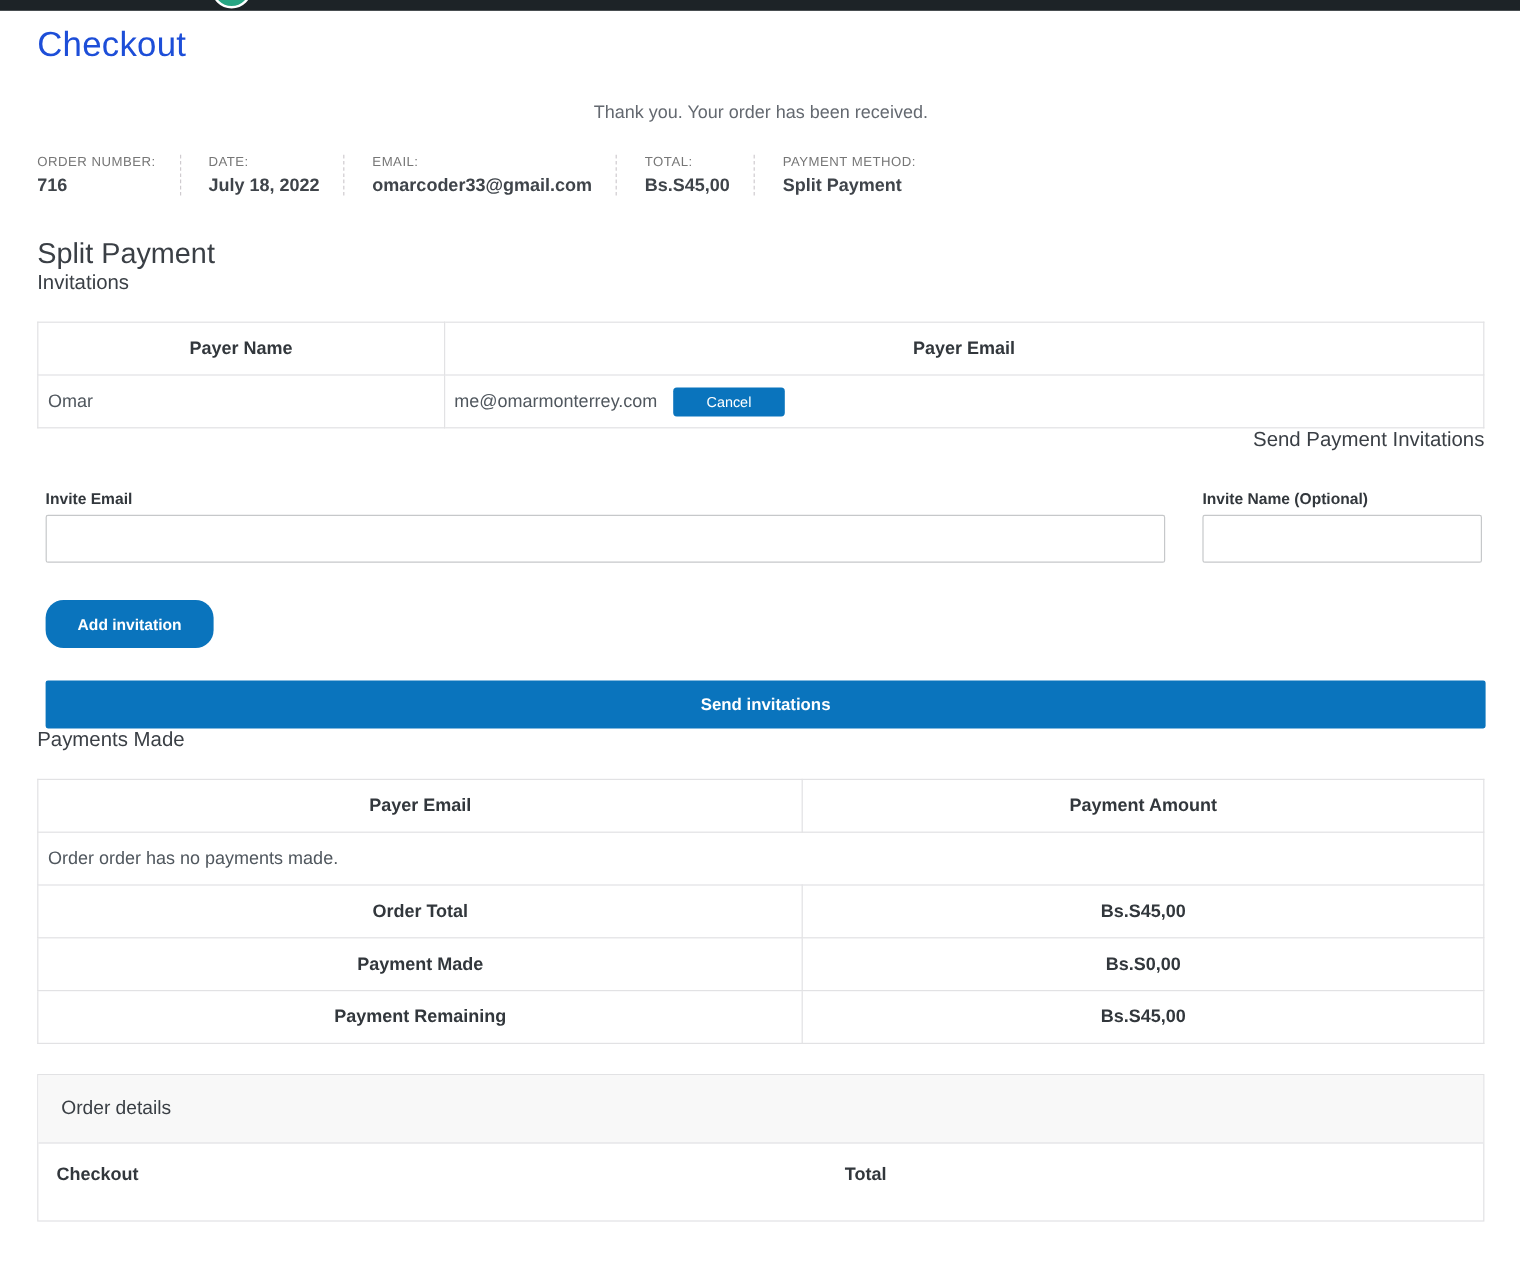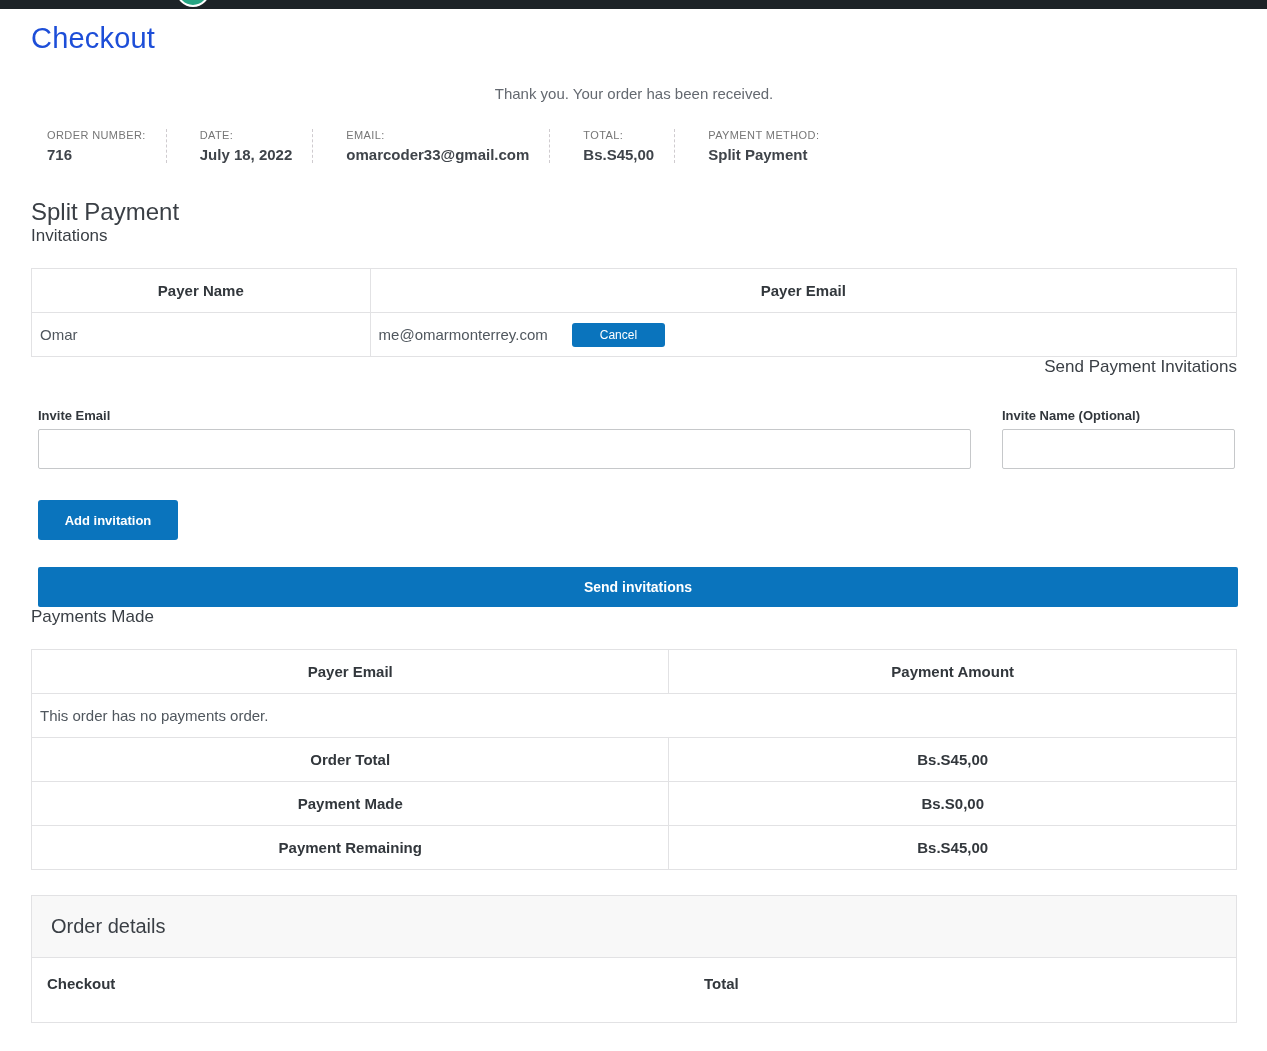--- a/index.html
+++ b/index.html
@@ -15,74 +15,74 @@
   .logo-circle {
     position:absolute; left:176px; top:-27px;
     width:34px; height:34px; border-radius:50%;
     background:#27a583; border:2px solid #ffffff;
   }
   .page { position:relative; padding:0 30px 0 31px; z-index:1; }
 
   h1.page-title { margin:13px 0 0 0; font-size:29px; font-weight:400; color:#1d4ed8; letter-spacing:.2px; }
   .thankyou { margin-top:30px; font-size:15px; color:#646970;text-align:center; }
 
-  ul.order-overview { list-style:none; display:flex; margin:27px 0 0 16px; padding:0;gap:10px; }
+  ul.order-overview { list-style:none; display:flex; margin:27px 0 0 0; padding:0; }
   ul.order-overview li { padding-right:20px; margin-right:23px; border-right:1px dashed #cfcbcf; }
   ul.order-overview li:last-child { border-right:none; }
   .oo-label { font-size:11px; color:#767676; letter-spacing:.4px; text-transform:uppercase; }
   .oo-value { margin-top:5px; font-size:15px; font-weight:700; color:#3f444a; }
 
   h2.section-title { margin:35px 0 0 0; font-size:24px; font-weight:400; color:#3a3f45; }
   h3.sub-heading { margin:0; font-size:17px; font-weight:400; color:#3a3f45; }
   .mt-invitations { margin-top:24px; }
   .mt-send-head  { margin-top:29px;text-align:right; }
   .mt-payments   { margin-top:19px; }
 
   table.grid { width:100%; border-collapse:collapse; margin-top:22px; font-size:15px; }
   table.grid th, table.grid td { border:1px solid #e2e2e4; padding:0 8px; height:44px; }
   table.grid th { font-weight:700; color:#32373c; text-align:center; }
   td.cell-left { text-align:left; color:#50575e; }
   td.cell-bold { text-align:center; font-weight:700; color:#32373c; }
   .col-payer-name { width:28.1%; }
   .col-payer-email-h { width:52.9%; }
 
-  .email-cell-inner { display:flex; align-items:center; gap:24px; }
+  .email-cell-inner { display:flex; align-items:center; gap:13px; }
   .btn-cancel {
     background:#0a74bd; color:#ffffff; border:none; border-radius:3px;
     font-size:12px; padding:5px 28px; cursor:pointer;
     font-family:"Liberation Sans","DejaVu Sans",sans-serif;
   }
 
   .form-area { margin-left:7px; }
   .form-row { display:flex; gap:31px; margin-top:31px; }
   .field-email { width:933px; }
   .field-name  { width:233px; }
   .field label { display:block; font-size:13px; font-weight:700; color:#32373c; margin-bottom:6px; }
   .field input {
     width:100%; height:40px; border:1px solid #c6c8ca; border-radius:2px;
     padding:0 10px; font-size:14px; color:#3c434a; background:#fff;
     font-family:"Liberation Sans","DejaVu Sans",sans-serif;
   }
   .btn-add {
     margin-top:31px; width:140px; height:40px;
-    background:#0a74bd; color:#fff; border:none; border-radius:3px;
+    background:#0a74bd; color:#fff; border:none; border-radius:15px;
     font-size:13px; font-weight:700; cursor:pointer;
     font-family:"Liberation Sans","DejaVu Sans",sans-serif;
   }
   .btn-send {
     display:block; margin-top:27px; width:1200px; height:40px;
     background:#0a74bd; color:#fff; border:none; border-radius:2px;
     font-size:14px; font-weight:700; cursor:pointer;
     font-family:"Liberation Sans","DejaVu Sans",sans-serif;
   }
 
   .order-card { margin-top:25px; border:1px solid #e2e2e4; }
   .order-card-header {
     background:#f8f8f8; border-bottom:1px solid #e2e2e4;
-    padding:19px 19px; font-size:20px; color:#3a3f45;
+    padding:19px 19px; font-size:16px; color:#3a3f45;
   }
   .order-card-body { padding:17px 15px 30px 15px; }
   .product-header-row { display:flex; font-size:15px; font-weight:700; color:#32373c; }
   .product-col { width:657px; }
 </style>
 </head>
 <body>
 
 <div class="topbar">
   <div class="logo-circle"></div>
@@ -162,21 +162,21 @@
 
   <table class="grid">
     <thead>
       <tr>
         <th class="col-payer-email-h">Payer Email</th>
         <th>Payment Amount</th>
       </tr>
     </thead>
     <tbody>
       <tr>
-        <td class="cell-left" colspan="2">This order has no payments order.</td>
+        <td class="cell-left" colspan="2">Order order has no payments made.</td>
       </tr>
       <tr>
         <td class="cell-bold">Order Total</td>
         <td class="cell-bold">Bs.S45,00</td>
       </tr>
       <tr>
         <td class="cell-bold">Payment Made</td>
         <td class="cell-bold">Bs.S0,00</td>
       </tr>
       <tr>

